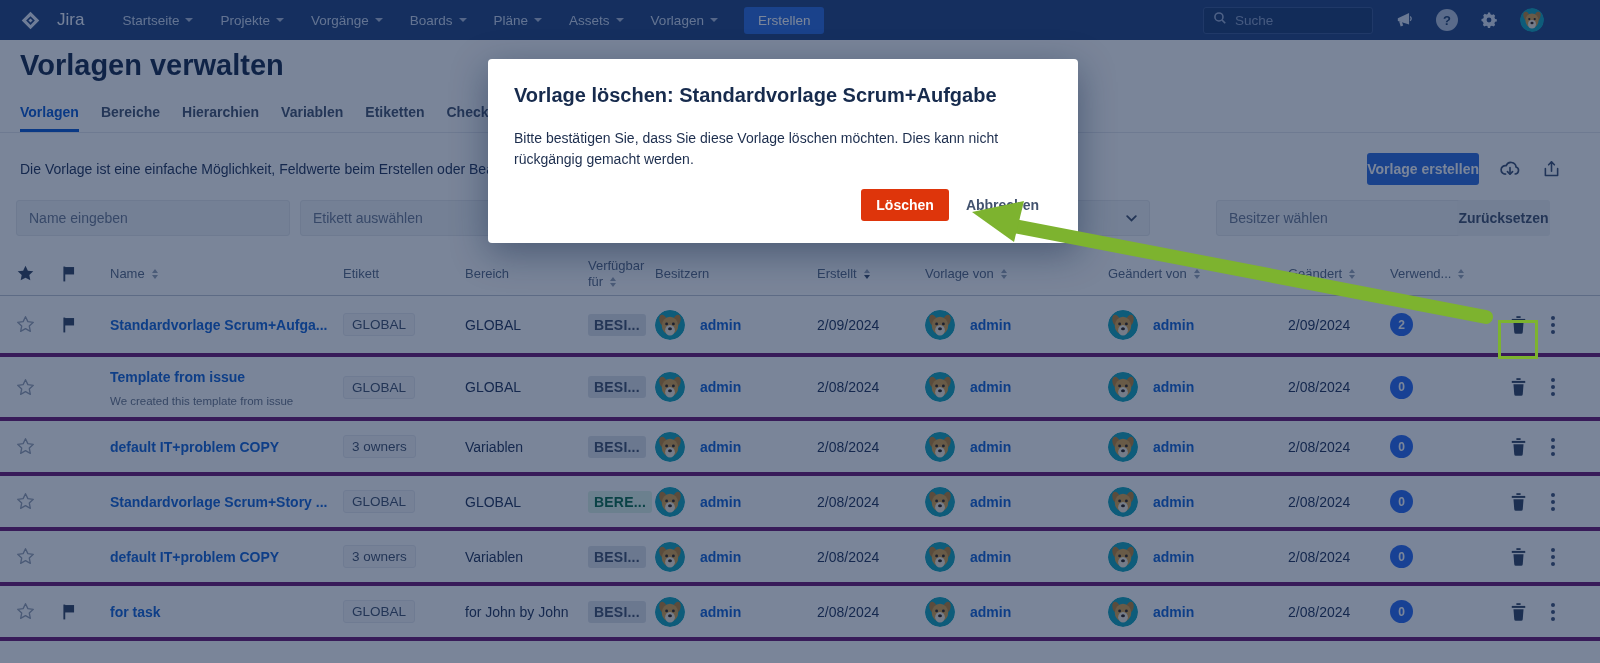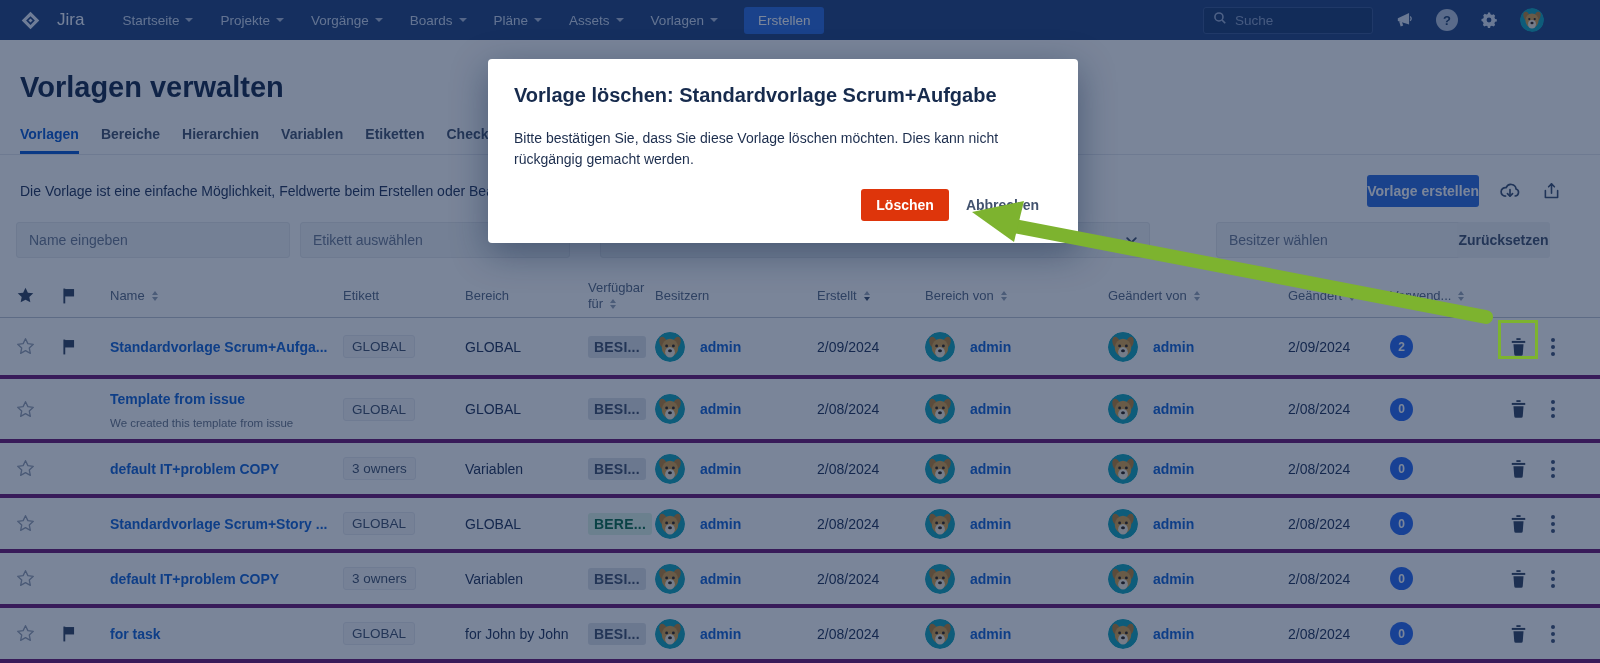--- a/index.html
+++ b/index.html
@@ -17,21 +17,21 @@
   .create-btn { margin-left:26px; background:#2f6de0; color:#fff; font-size:13.5px; border:none; border-radius:3px; padding:6px 14px; cursor:pointer; }
   .nav-right { margin-left:auto; display:flex; align-items:center; gap:21px; }
   .searchbox { display:flex; align-items:center; gap:8px; width:170px; height:27px; background:#1e3d74; border:1px solid #3c5b95; border-radius:3px; padding:0 9px; }
   .searchbox input { background:transparent; border:none; outline:none; color:#cfdaf1; font-size:13.5px; width:120px; font-family:inherit; }
   .searchbox input::placeholder { color:#8da2c9; }
   .help-circle { width:22px; height:22px; border-radius:50%; background:#b9c6de; color:#20406e; font-weight:bold; font-size:13px; display:flex; align-items:center; justify-content:center; cursor:pointer; }
   .nav-avatar { width:24px; height:24px; border-radius:50%; overflow:hidden; cursor:pointer; }
 
   
   .content { padding:0; }
-  .page-title { margin:31px 0 0 20px; font-size:29px; font-weight:600; color:#172b4d; }
+  .page-title { margin:9px 0 0 20px; font-size:29px; font-weight:600; color:#172b4d; }
   .tabs { display:flex; gap:22px; margin:22px 0 0 20px; border-bottom:0; }
   .tab { font-size:14px; font-weight:600; color:#44546f; padding-bottom:9px; border-bottom:3px solid transparent; cursor:pointer; }
   .tab.active { color:#0b5bd3; border-bottom-color:#0b5bd3; }
   .tabline { height:1px; background:#e4e7ed; width:100%; }
   .desc-row { display:flex; align-items:center; margin:18px 0 0 0; padding:0 38px 0 20px; height:36px; }
   .desc { font-size:14px; color:#24365c; white-space:nowrap; overflow:hidden; flex:0 1 auto; }
   .head-actions { margin-left:auto; display:flex; align-items:center; gap:19px; }
   .primary-btn { background:#2f6de0; color:#fff; border:none; border-radius:3px; font-size:14px; font-weight:600; padding:8px 0; cursor:pointer; white-space:nowrap; }
   .icon-btn { background:none; border:none; cursor:pointer; display:flex; align-items:center; }
 
@@ -270,21 +270,21 @@
             <span>Besitzern</span>
           </div>
         <div class="hcell">
             <span>Erstellt</span>
             <span class="sort active">
               <i class="tri-up"></i>
               <i class="tri-down"></i>
             </span>
           </div>
         <div class="hcell">
-            <span>Bereich von</span>
+            <span>Vorlage von</span>
             <span class="sort">
               <i class="tri-up"></i>
               <i class="tri-down"></i>
             </span>
           </div>
         <div class="hcell">
             <span>Geändert von</span>
             <span class="sort">
               <i class="tri-up"></i>
               <i class="tri-down"></i>

